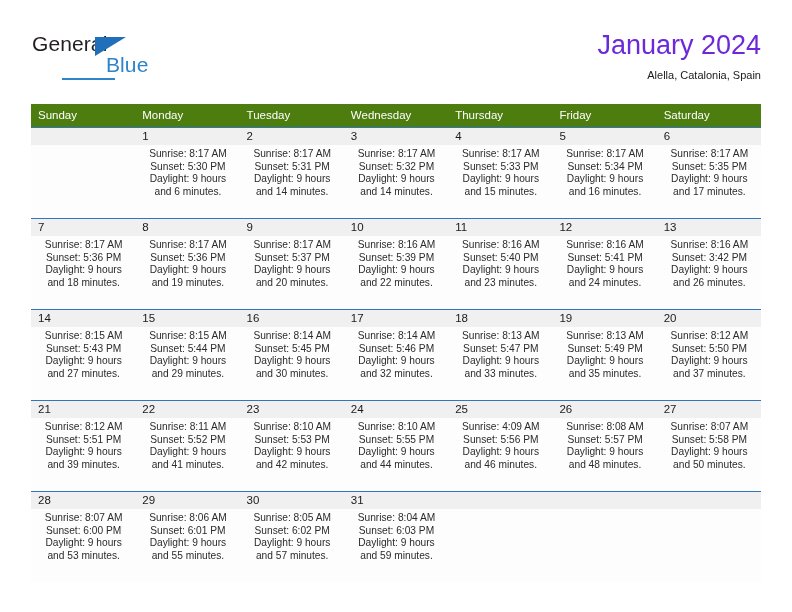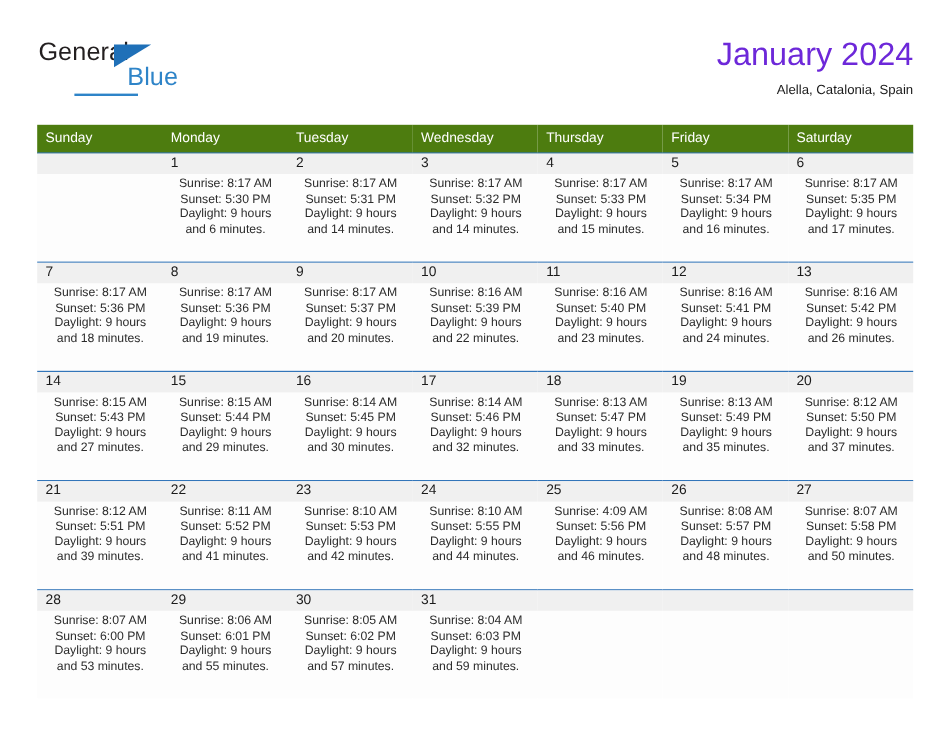--- a/index.html
+++ b/index.html
@@ -321,21 +321,21 @@
                 <div>Daylight: 9 hours</div>
                 <div>and 24 minutes.</div>
               </div>
             </div>
           </td>
           <td>
             <div class="daycell">
               <div class="daynum-band">13</div>
               <div class="dayinfo">
                 <div>Sunrise: 8:16 AM</div>
-                <div>Sunset: 5:42 PM</div>
+                <div>Sunset: 3:42 PM</div>
                 <div>Daylight: 9 hours</div>
                 <div>and 26 minutes.</div>
               </div>
             </div>
           </td>
         </tr>
         <tr class="week-row">
           <td>
             <div class="daycell">
               <div class="daynum-band">14</div>

